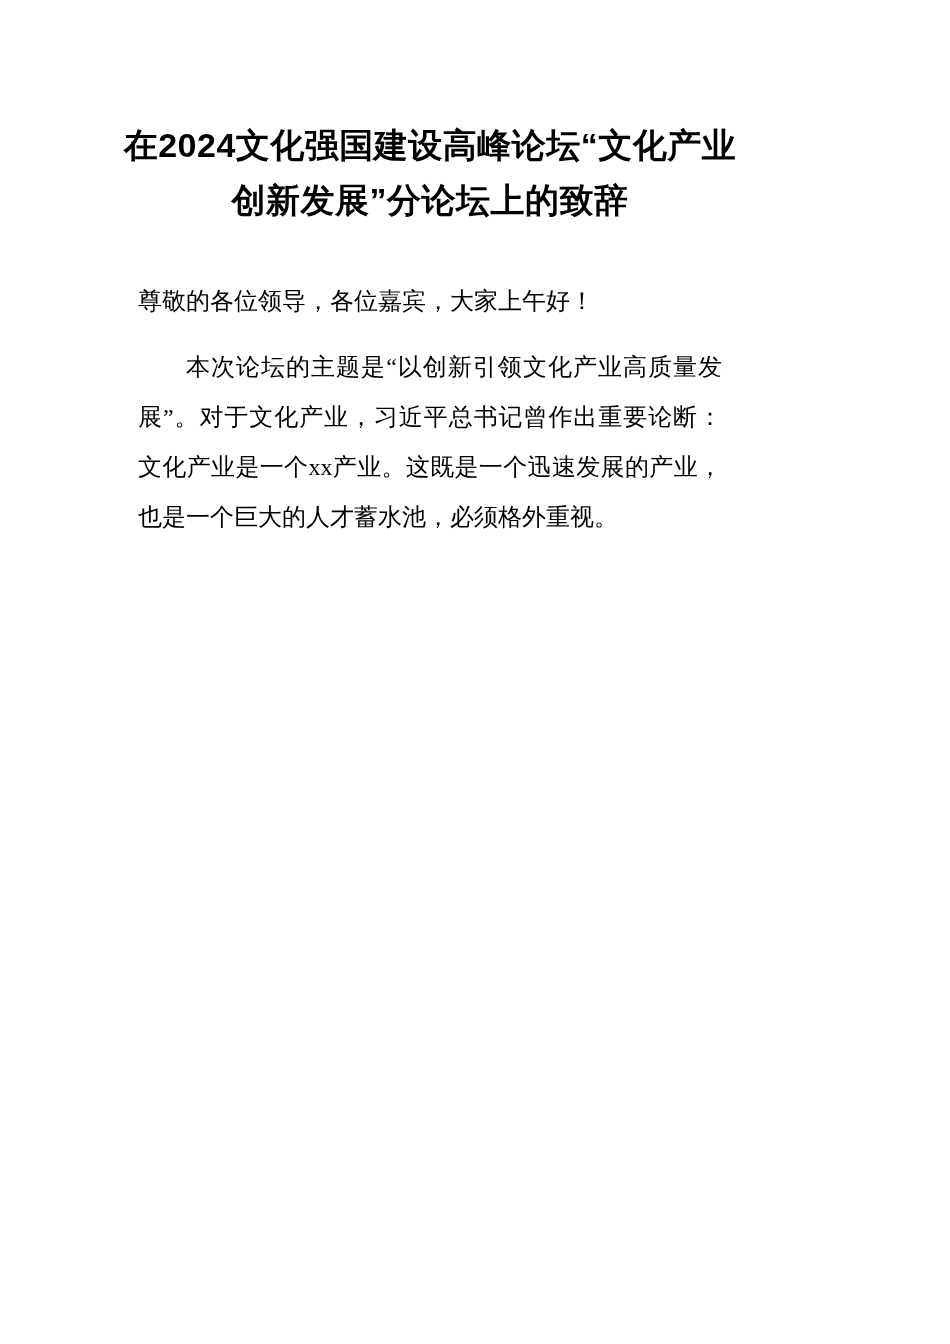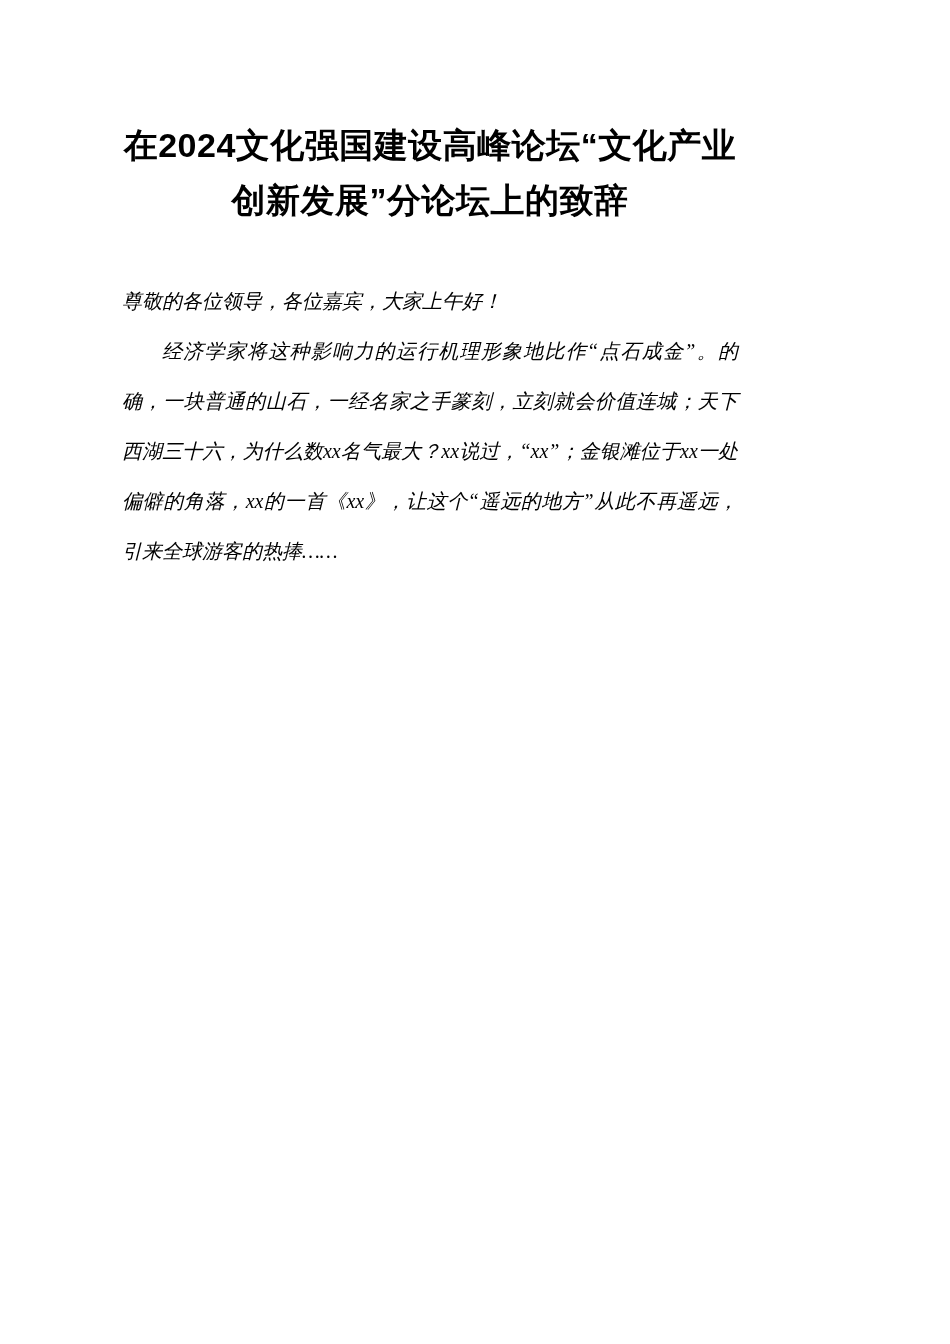--- a/index.html
+++ b/index.html
@@ -24,36 +24,35 @@
   .doc-title {
     font-family: "Liberation Sans", "DejaVu Sans", sans-serif;
     font-weight: 900;
     font-size: 34px;
     line-height: 1.62;
     text-align: center;
     margin: 0 0 48px 0;
     letter-spacing: 0.5px;
   }
   .doc-body p {
-    font-size: 20px;
+    font-size: 24px;
     line-height: 50px;
     text-align: justify;
     text-justify: inter-ideograph;
-    margin: 0;
+    margin: 16px;
     text-indent: 2em;
     word-break: break-all;
-    font-style: italic;
   }
   .doc-body p.no-indent {
     text-indent: 0;
   }
 </style>
 </head>
 <body>
 
 <div class="page">
   <h1 class="doc-title">在2024文化强国建设高峰论坛“文化产业创新发展”分论坛上的致辞</h1>
 
   <div class="doc-body">
     <p class="no-indent">尊敬的各位领导，各位嘉宾，大家上午好！</p>
-    <p>经济学家将这种影响力的运行机理形象地比作“点石成金”。的确，一块普通的山石，一经名家之手篆刻，立刻就会价值连城；天下西湖三十六，为什么数xx名气最大？xx说过，“xx”；金银滩位于xx一处偏僻的角落，xx的一首《xx》，让这个“遥远的地方”从此不再遥远，引来全球游客的热捧……</p>
+    <p>本次论坛的主题是“以创新引领文化产业高质量发展”。对于文化产业，习近平总书记曾作出重要论断：文化产业是一个xx产业。这既是一个迅速发展的产业，也是一个巨大的人才蓄水池，必须格外重视。</p>
   </div>
 </div>
 
 </body></html>

